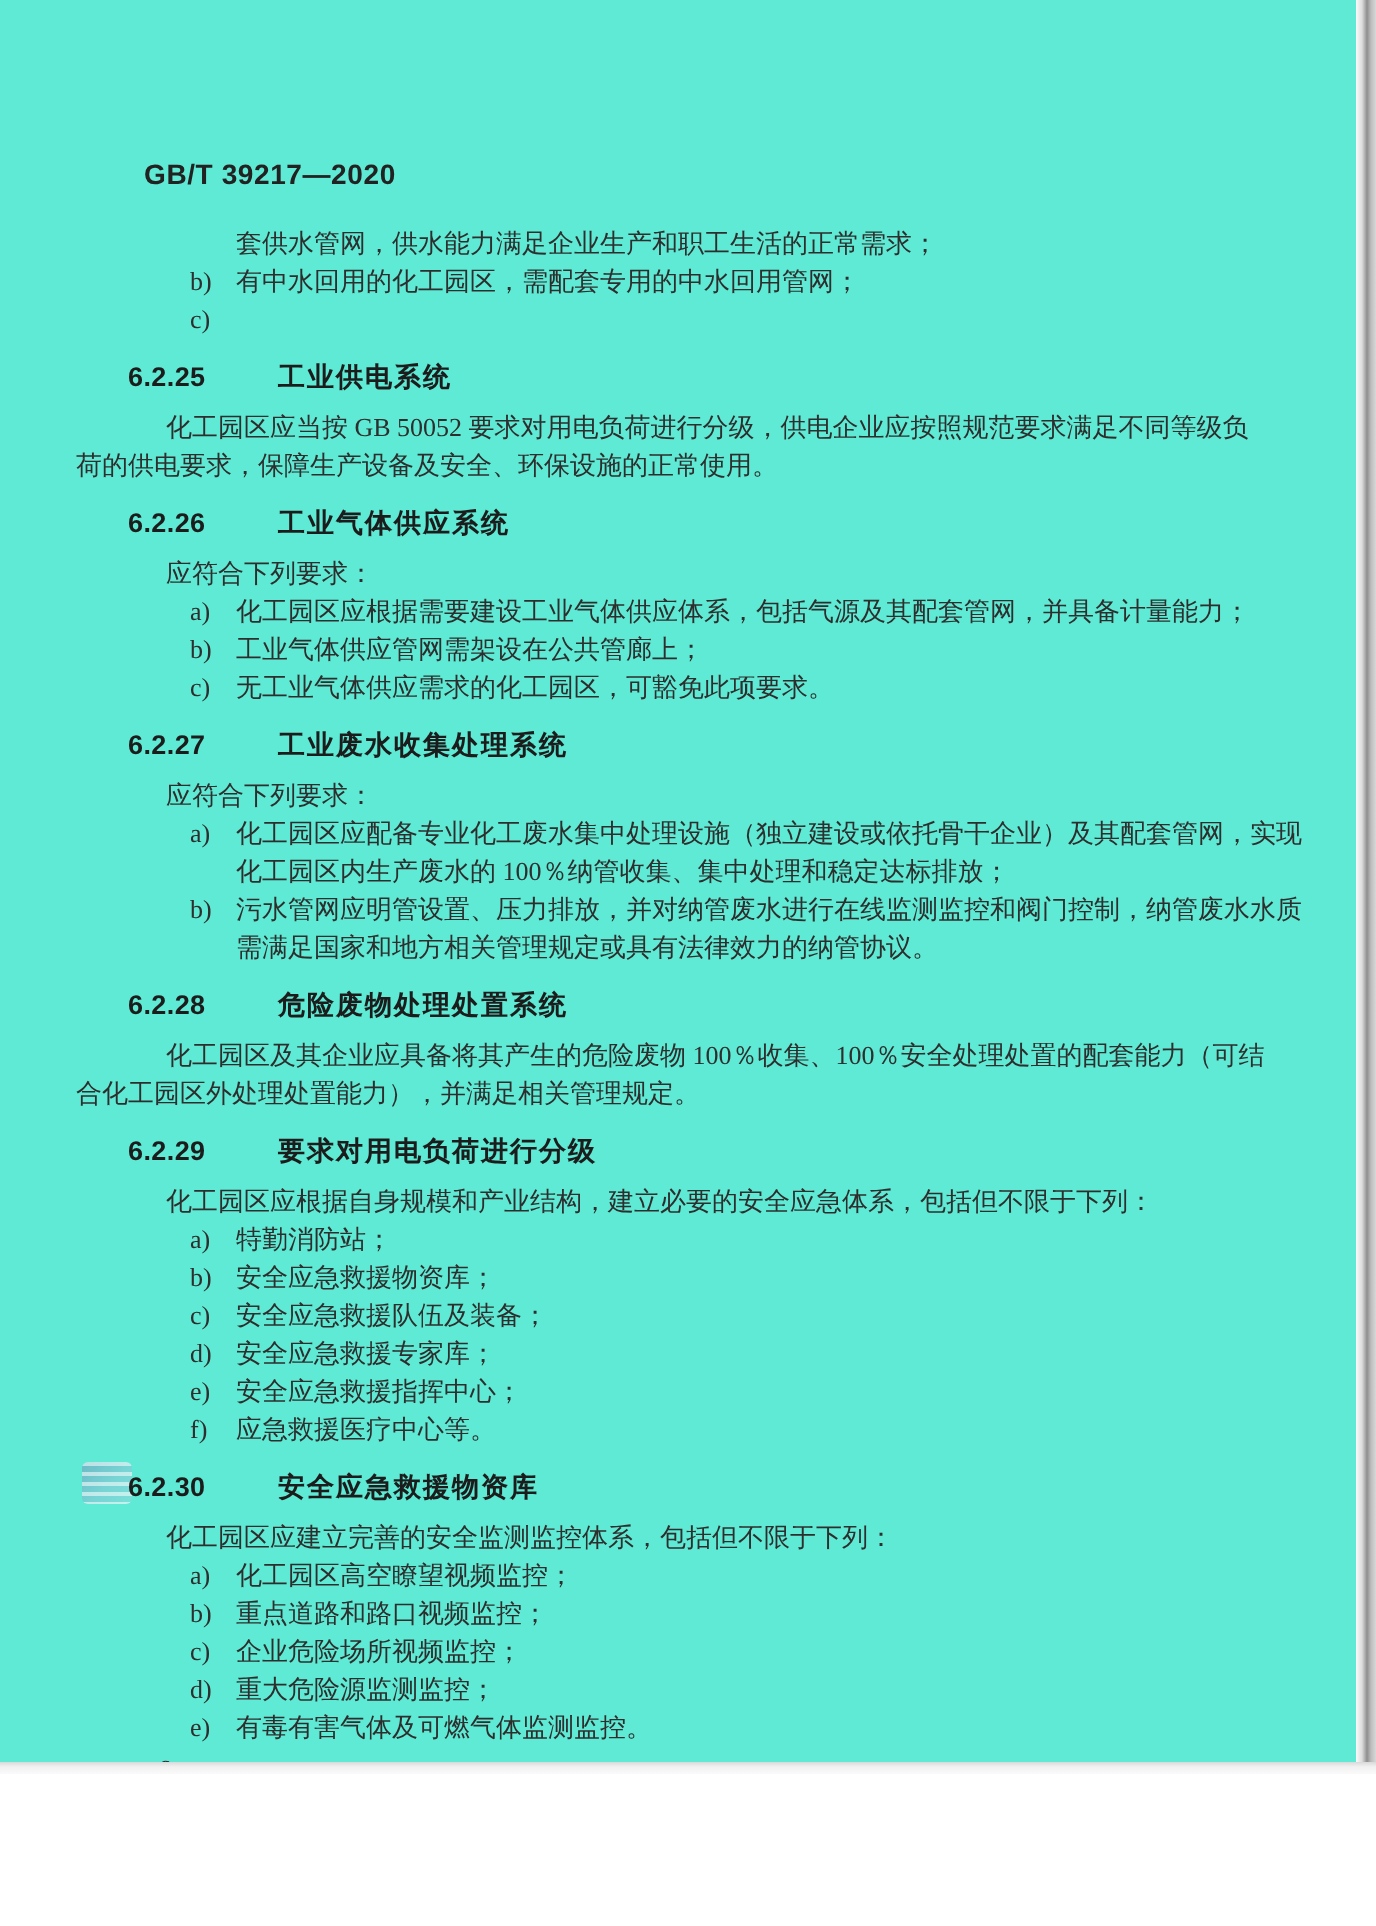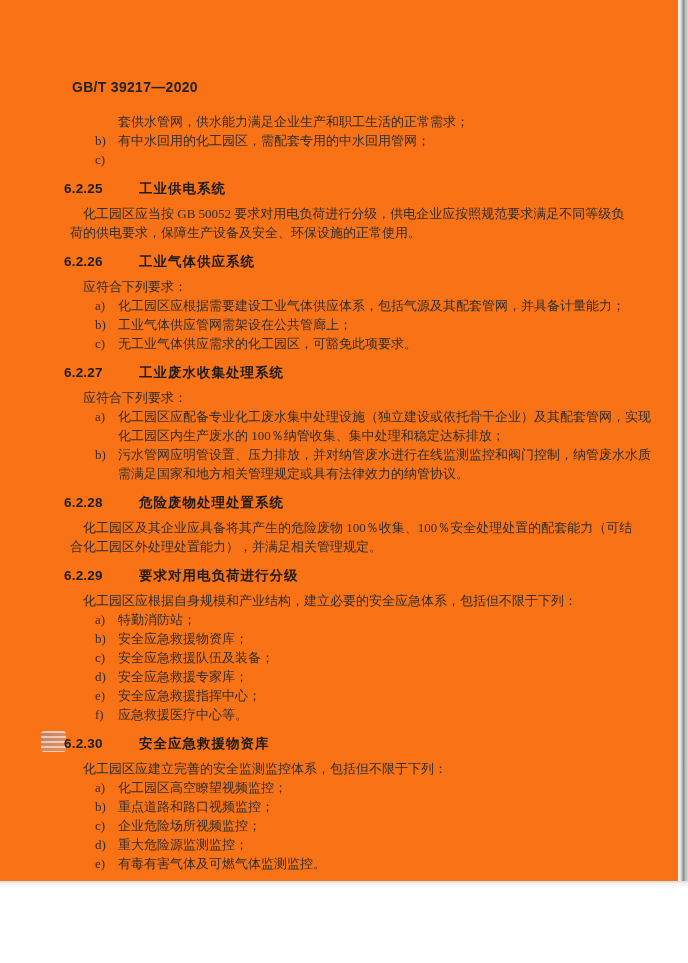--- a/index.html
+++ b/index.html
@@ -1,19 +1,19 @@
 <!DOCTYPE html>
 <html><head>
 <meta charset="utf-8">
 <style>
   html,body{margin:0;padding:0;background:#ffffff;}
   .page{
     position:relative;
     width:688px;height:887px;
-    background:#f97316;
+    background:#5eead4;
     overflow:hidden;
     font-family:"Liberation Serif","DejaVu Serif",serif;
     color:#2e2e2e;
   }
   .scan-edge-right{
     position:absolute;top:0;right:0;width:10px;height:963px;
     background:linear-gradient(to right,#fbfbfb 0%,#dcdcdc 30%,#8e8e8e 55%,#bdbdbd 75%,#d8d8d8 100%);
   }
   .scan-edge-bottom{
     position:absolute;left:0;bottom:0;width:688px;height:6px;
@@ -21,21 +21,21 @@
   }
   .header{
     position:absolute;top:79px;left:72px;
     font-family:"Liberation Sans","DejaVu Sans",sans-serif;
     font-weight:bold;font-size:14px;letter-spacing:.3px;color:#222;
   }
   .body{position:absolute;top:112px;left:0;right:14px;}
   .line{line-height:19px;font-size:13px;white-space:nowrap;}
   .cont{padding-left:118px;}
   .p1{padding-left:83px;}
-  .pc{padding-left:70px;}
+  .pc{padding-left:38px;}
   .li{padding-left:95px;display:flex;}
   .marker{width:23px;flex:0 0 23px;}
   .litext{flex:1;}
   .heading{
     padding-left:64px;display:flex;
     margin-top:10px;margin-bottom:6px;
     font-family:"Liberation Sans","DejaVu Sans",sans-serif;
     font-weight:bold;font-size:13.5px;line-height:19px;color:#1c1c1c;gap:29px;
   }
   .secnum{width:46px;flex:0 0 46px;letter-spacing:.2px;}

